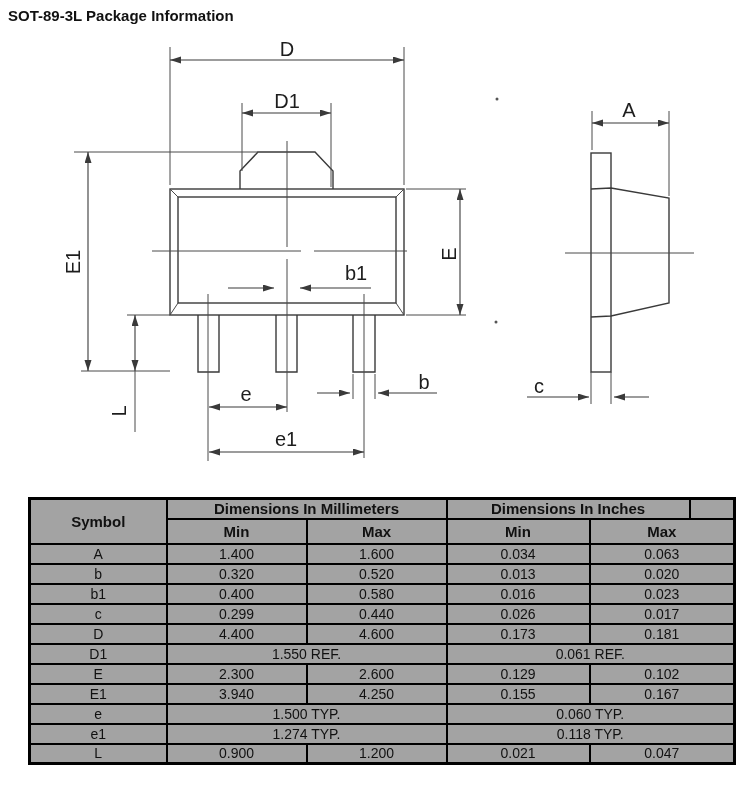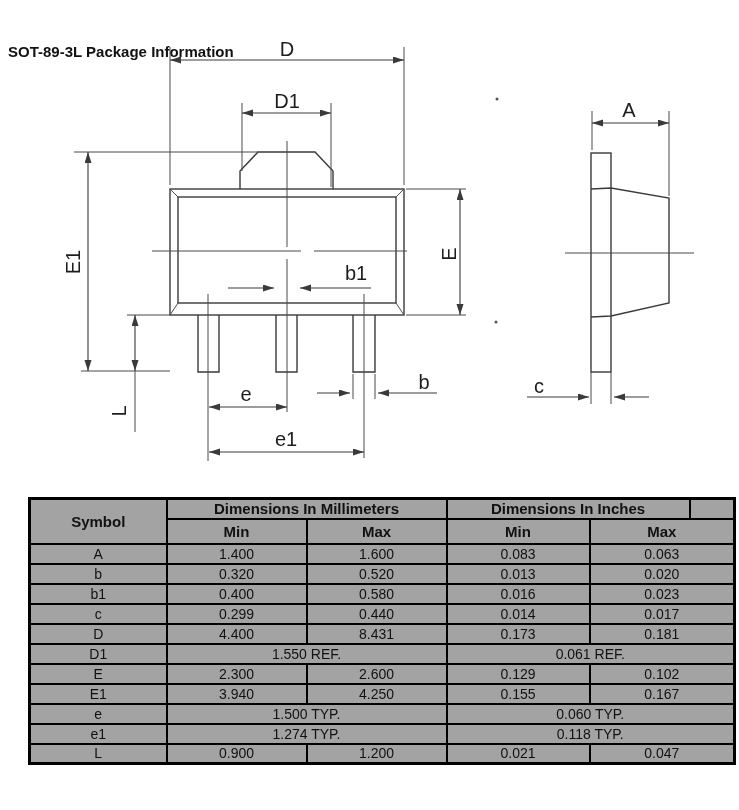--- a/index.html
+++ b/index.html
@@ -1,17 +1,17 @@
 <!DOCTYPE html>
 <html><head>
 <meta charset="utf-8">
 <style>
   html,body{margin:0;padding:0;background:#fff;}
   #page{position:relative;width:739px;height:810px;background:#fff;font-family:"Liberation Sans",sans-serif;color:#000;overflow:hidden;}
-  #title{position:absolute;left:8px;top:7px;font-size:15px;font-weight:bold;letter-spacing:0px;color:#111;margin-top:36px;}
+  #title{position:absolute;left:8px;top:7px;font-size:15px;font-weight:bold;letter-spacing:0px;color:#111;}
   #drawing{position:absolute;left:0;top:0;}
   #drawing text{font-family:"Liberation Sans",sans-serif;font-size:20px;fill:#1d1d1d;stroke:none;}
   .outline{stroke:#3a3a3a;stroke-width:1.4;fill:none;}
   .thin{stroke:#4a4a4a;stroke-width:1;fill:none;}
   .dim{stroke:#3a3a3a;stroke-width:1.1;fill:none;}
   #dims-table{position:absolute;left:28px;top:497px;border-collapse:collapse;table-layout:fixed;width:705px;border:3px solid #000;background:#a3a3a3;}
   #dims-table td{border:2px solid #000;text-align:center;vertical-align:middle;font-size:14px;padding:0;white-space:nowrap;overflow:hidden;color:#111;}
   #dims-table tr.h1 td, #dims-table tr.h2 td{font-weight:bold;font-size:15px;}
   #dims-table tr.h1{height:20px;}
   #dims-table tr.h2{height:25px;}
@@ -125,48 +125,48 @@
         <td>Min</td>
         <td>Max</td>
         <td>Min</td>
         <td colspan="2">Max</td>
       </tr>
 
       <tr class="dr">
         <td>A</td>
         <td>1.400</td>
         <td>1.600</td>
-        <td>0.083</td>
+        <td>0.034</td>
         <td colspan="2">0.063</td>
       </tr>
       <tr class="dr">
         <td>b</td>
         <td>0.320</td>
         <td>0.520</td>
         <td>0.013</td>
         <td colspan="2">0.020</td>
       </tr>
       <tr class="dr">
         <td>b1</td>
         <td>0.400</td>
         <td>0.580</td>
         <td>0.016</td>
         <td colspan="2">0.023</td>
       </tr>
       <tr class="dr">
         <td>c</td>
         <td>0.299</td>
         <td>0.440</td>
-        <td>0.014</td>
+        <td>0.026</td>
         <td colspan="2">0.017</td>
       </tr>
       <tr class="dr">
         <td>D</td>
         <td>4.400</td>
-        <td>8.431</td>
+        <td>4.600</td>
         <td>0.173</td>
         <td colspan="2">0.181</td>
       </tr>
       <tr class="dr">
         <td>D1</td>
         <td colspan="2">1.550 REF.</td>
         <td colspan="3">0.061 REF.</td>
       </tr>
       <tr class="dr">
         <td>E</td>

